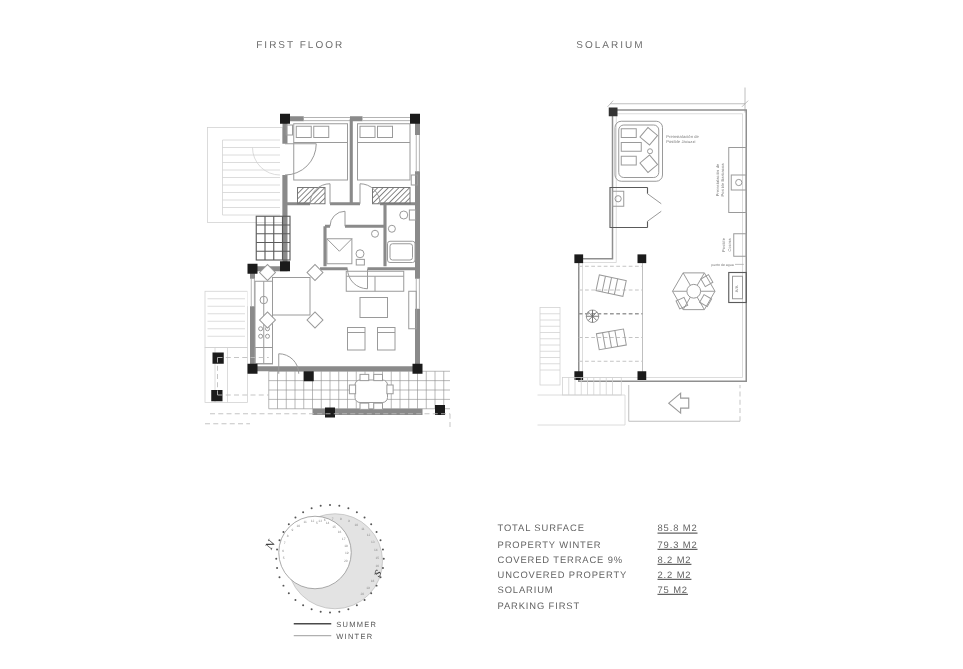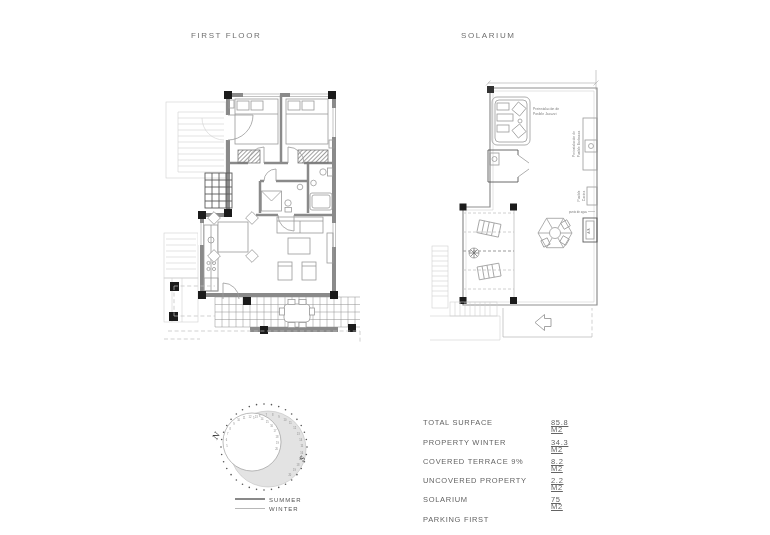--- a/index.html
+++ b/index.html
@@ -1,27 +1,27 @@
 <!DOCTYPE html>
 <html><head>
 <meta charset="utf-8">
 <style>
   html,body{margin:0;padding:0;}
   body{width:770px;height:535px;background:#ffffff;position:relative;overflow:hidden;
        font-family:"Liberation Sans",sans-serif;}
   .sheet{position:absolute;inset:0;}
   .plan-title{position:absolute;font-size:8px;letter-spacing:1.6px;color:#6e6e6e;}
-  #title-first{left:191px;top:31px;}
+  #title-first{left:205px;top:31px;}
   #title-solarium{left:461px;top:31px;}
 
   
   .spec{position:absolute;left:398px;top:414px;width:176px;font-size:7.5px;
         color:#636363;letter-spacing:0.7px;}
   .spec-header{padding-bottom:5px;border-bottom:1px solid #8f8f8f;color:#575757;}
-  .spec-row{display:flex;margin-top:5.3px;line-height:7px;margin-left:25px;}
+  .spec-row{display:flex;margin-top:5.3px;line-height:7px;}
   .spec-label{width:128px;}
   .spec-value{flex:1;text-decoration:underline;}
 
   
   svg{position:absolute;overflow:visible;}
   #plan1{left:160px;top:50px;}
   #plan2{left:430px;top:50px;}
   #compass{left:195px;top:398px;}
   .wall{fill:none;stroke:#8a8a8a;stroke-width:4;}
   .wall2{fill:none;stroke:#8a8a8a;stroke-width:2.5;}
@@ -507,21 +507,21 @@
   </svg>
 
   <div class="spec">
     <div>
         <div class="spec-row">
       <span class="spec-label">TOTAL SURFACE</span>
       <span class="spec-value">85.8 M2</span>
     </div>
         <div class="spec-row">
       <span class="spec-label">PROPERTY WINTER</span>
-      <span class="spec-value">34.3 M2</span>
+      <span class="spec-value">79.3 M2</span>
     </div>
         <div class="spec-row">
       <span class="spec-label">COVERED TERRACE 9%</span>
       <span class="spec-value">8.2 M2</span>
     </div>
         <div class="spec-row">
       <span class="spec-label">UNCOVERED PROPERTY</span>
       <span class="spec-value">2.2 M2</span>
     </div>
         <div class="spec-row">

